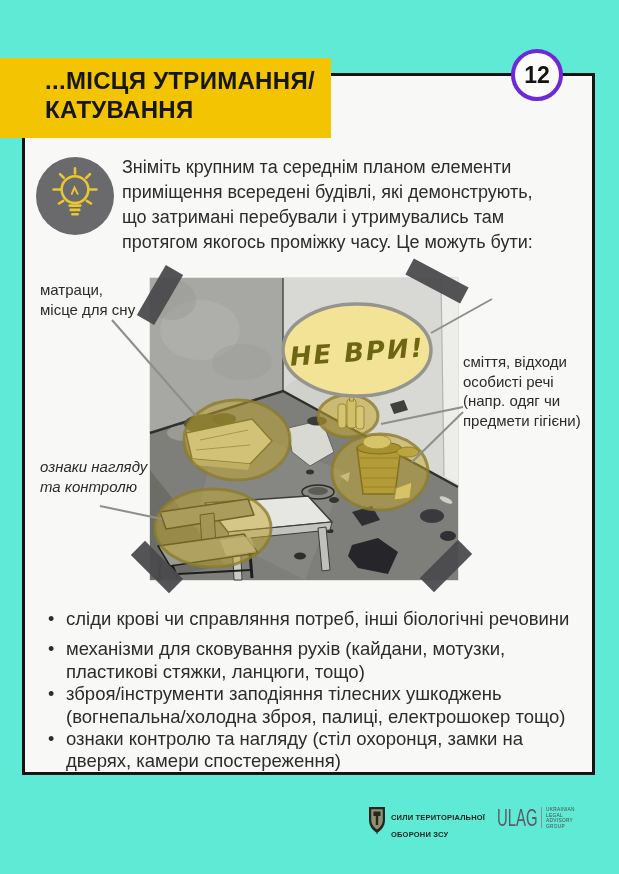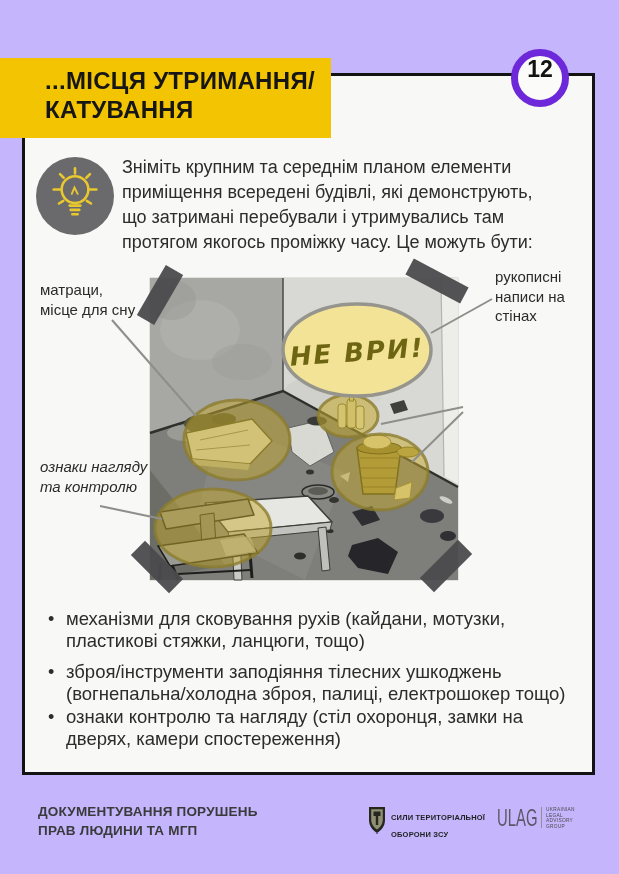--- a/index.html
+++ b/index.html
@@ -1,28 +1,28 @@
 <!DOCTYPE html>
 <html lang="uk"><head>
 <meta charset="utf-8">
 <title>...МІСЦЯ УТРИМАННЯ/КАТУВАННЯ</title>
 <style>
   html,body{margin:0;padding:0;}
   body{width:619px;height:874px;background:#d7d7d5;font-family:"Liberation Sans",sans-serif;}
-  .page{position:relative;width:619px;height:874px;background:#c4b5fd;overflow:hidden;}
+  .page{position:relative;width:619px;height:874px;background:#5eead4;overflow:hidden;}
   .abs{position:absolute;}
 
   .card{left:22px;top:73px;width:567px;height:696px;background:#f8f8f6;border:3px solid #131313;z-index:1;}
 
   .banner{left:0;top:58px;width:331px;height:80px;background:#f3c402;z-index:5;}
   .banner h1{margin:0;padding:9px 0 0 45px;font-size:24px;line-height:28.5px;font-weight:bold;
              letter-spacing:.3px;color:#161616;white-space:pre-line;}
 
-  .pagenum{left:511px;top:49px;width:44px;height:44px;background:#fbfbf9;border:7px solid #6d28d9;
-           border-radius:50%;z-index:6;display:flex;align-items:flex-start;justify-content:center;
+  .pagenum{left:511px;top:49px;width:44px;height:44px;background:#fbfbf9;border:4px solid #6d28d9;
+           border-radius:50%;z-index:6;display:flex;align-items:center;justify-content:center;
            font-size:23px;font-weight:bold;color:#131313;}
 
   .icon-circle{left:36px;top:157px;width:78px;height:78px;border-radius:50%;background:#6a6a6c;
                z-index:3;display:flex;align-items:center;justify-content:center;}
 
   .intro-text{left:122px;top:155px;width:470px;font-size:18px;line-height:25px;color:#2c2c2c;
               white-space:pre-line;z-index:3;}
 
   .illu{left:90px;top:255px;width:410px;height:355px;z-index:2;pointer-events:none;}
 
@@ -195,37 +195,37 @@
       <line x1="492" y1="299" x2="431" y2="333"></line>
       <line x1="463" y1="407" x2="381" y2="424"></line>
       <line x1="463" y1="412" x2="412" y2="462"></line>
     </g>
   </svg>
 
   <div class="abs callout-label lbl-mattress">матраци,
 місце для сну</div>
   <div class="abs callout-label lbl-control">ознаки нагляду
 та контролю</div>
-  <div class="abs callout-label lbl-writings">рукописні
-написи на
-стінах</div>
+  <div class="abs callout-label lbl-trash">сміття, відходи
+особисті речі
+(напр. одяг чи
+предмети гігієни)</div>
 
   <div class="abs bullets">
     <ul>
+      <li>сліди крові чи справляння потреб, інші біологічні речовини</li>
       <li>механізми для сковування рухів (кайдани, мотузки,
 пластикові стяжки, ланцюги, тощо)</li>
       <li>зброя/інструменти заподіяння тілесних ушкоджень
 (вогнепальна/холодна зброя, палиці, електрошокер тощо)</li>
       <li>ознаки контролю та нагляду (стіл охоронця, замки на
 дверях, камери спостереження)</li>
     </ul>
   </div>
 
-  <div class="abs footer-left">ДОКУМЕНТУВАННЯ ПОРУШЕНЬ
-ПРАВ ЛЮДИНИ ТА МГП</div>
 
   <svg class="abs tdf-shield" viewBox="0 0 18 28">
     <path d="M1,1 H17 V14 C17,20.5 13,24.5 9,27 C5,24.5 1,20.5 1,14 Z" fill="#26261f"></path>
     <path d="M3.2,3.2 H14.8 V13.6 C14.8,18.3 12,21.6 9,23.6 C6,21.6 3.2,18.3 3.2,13.6 Z" fill="#8f8f73"></path>
     <path d="M5.5,5.5 H12.5 V10 H10.2 V19 H7.8 V10 H5.5 Z" fill="#26261f"></path>
     <line x1="9" y1="27" x2="9" y2="28" stroke="#26261f" stroke-width="1"></line>
   </svg>
   <div class="abs tdf-text">СИЛИ ТЕРИТОРІАЛЬНОЇ
 ОБОРОНИ ЗСУ</div>
 

